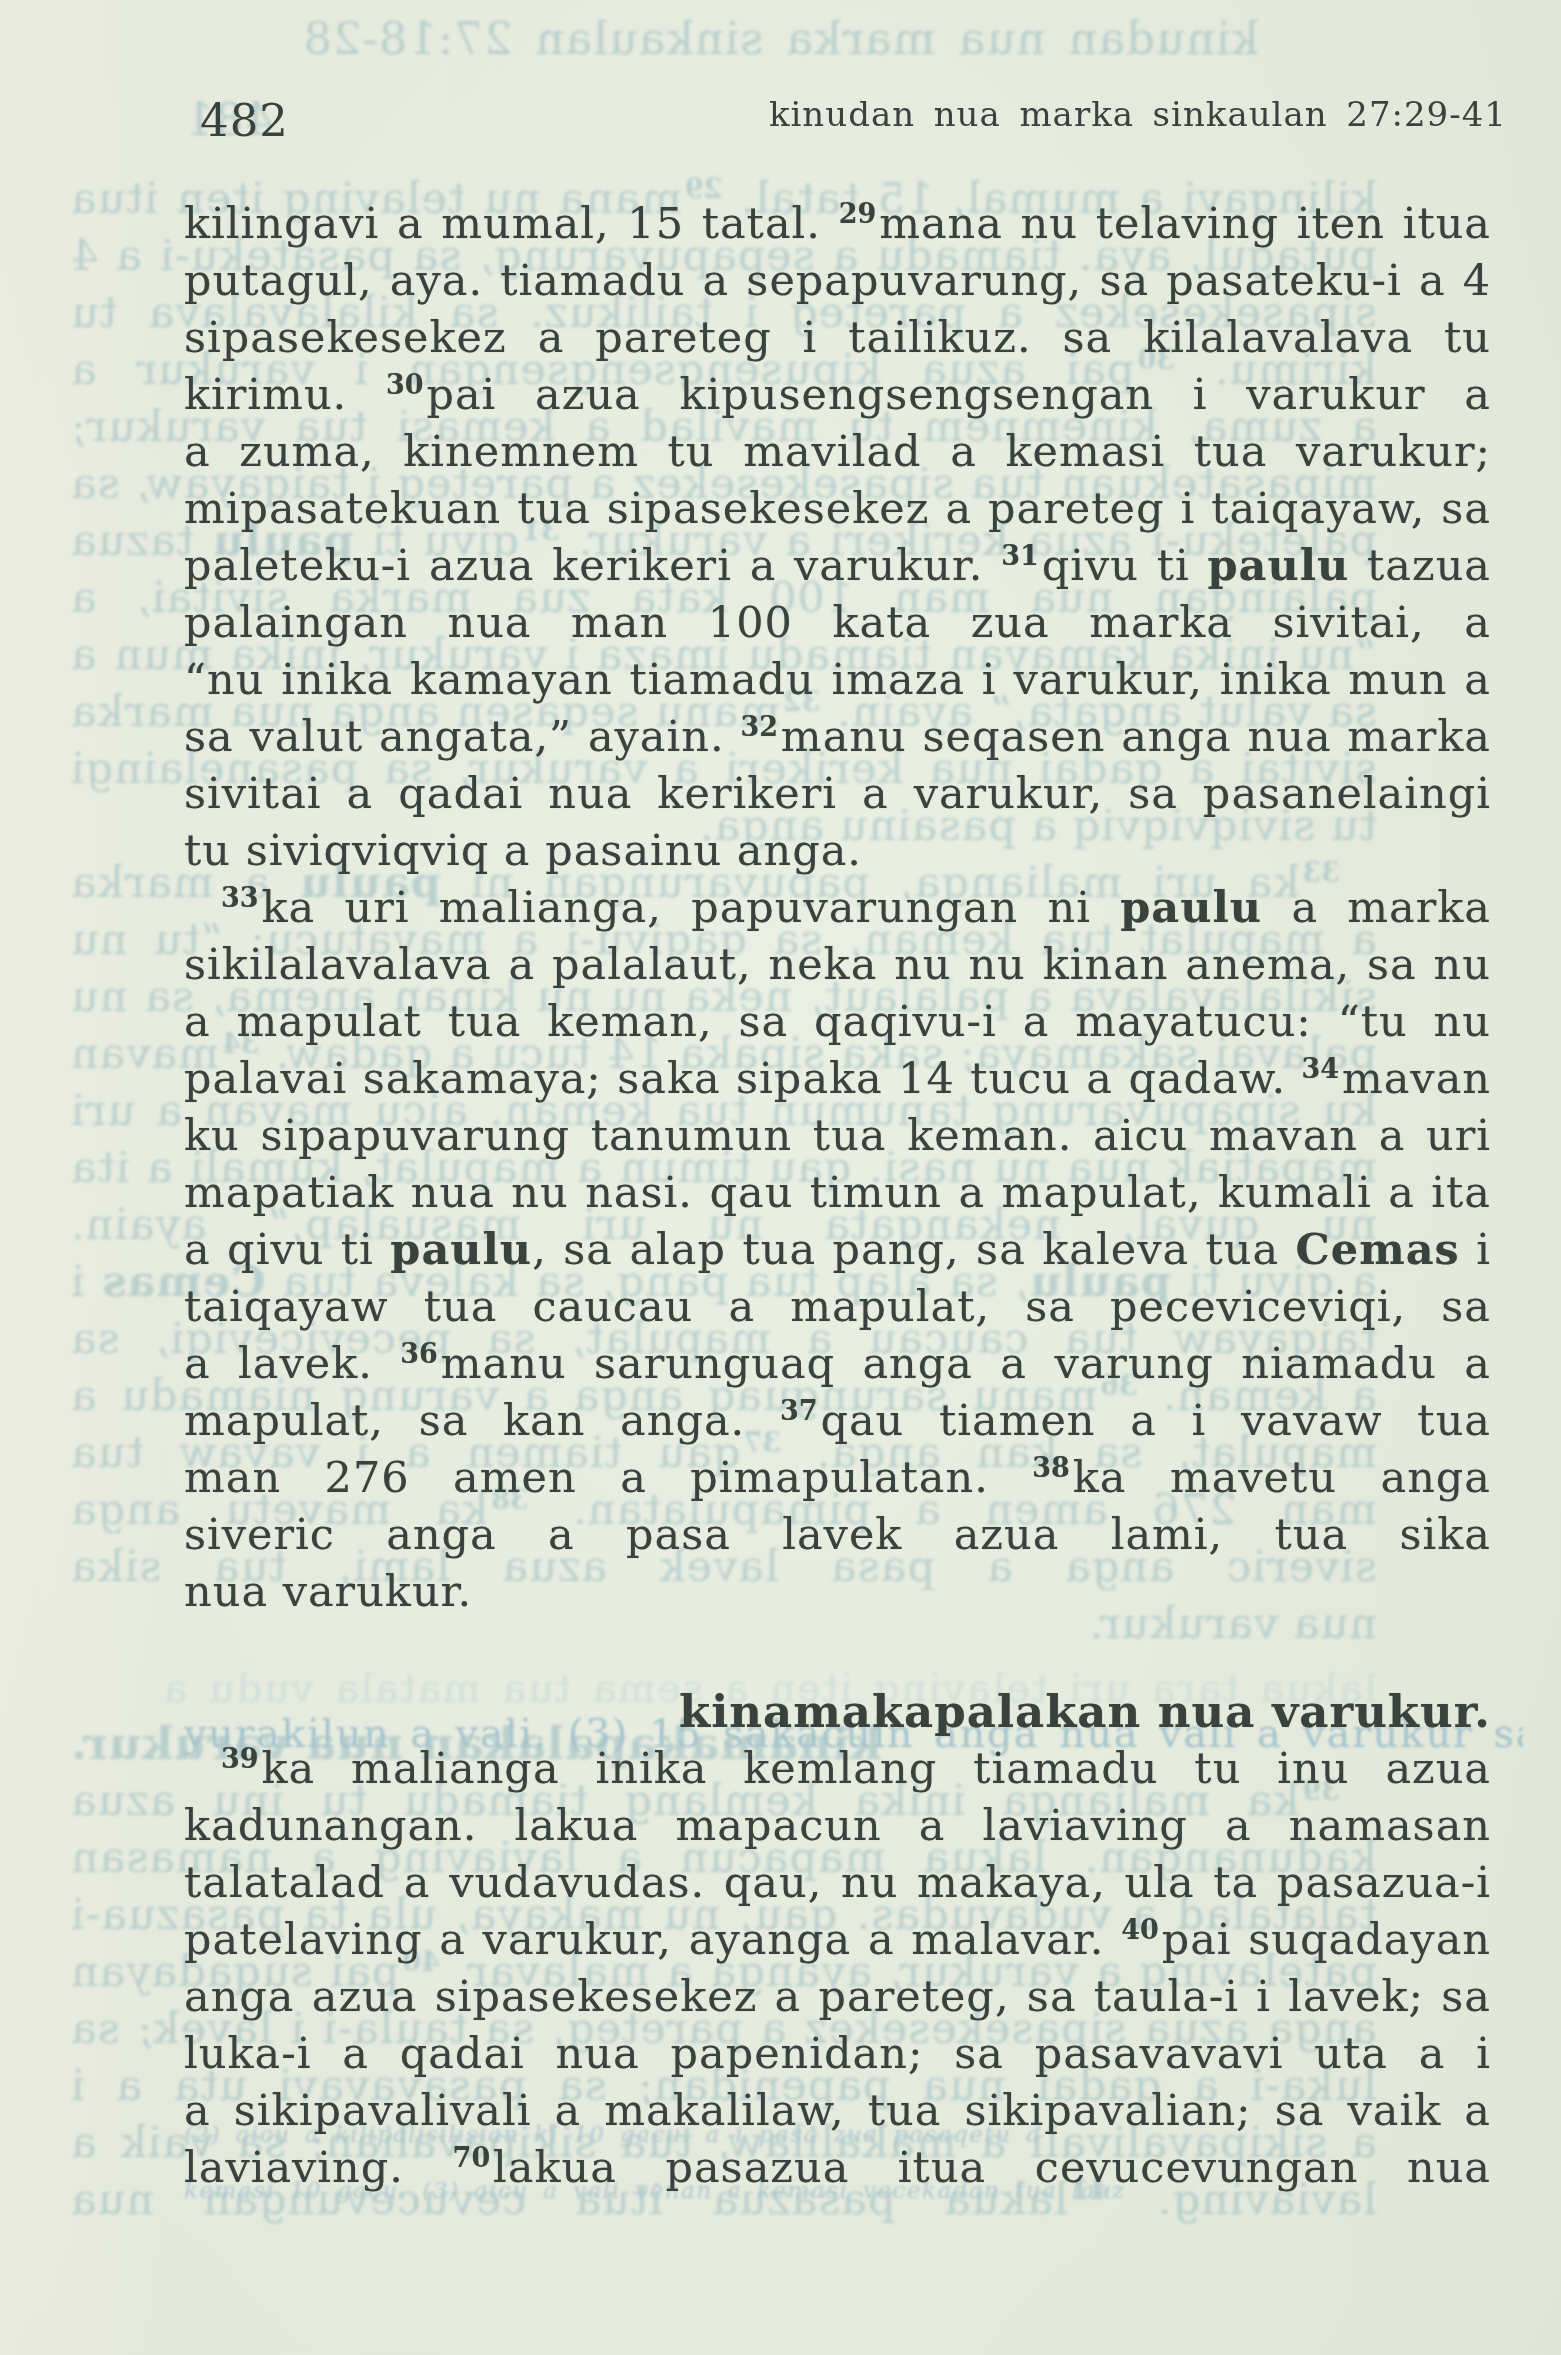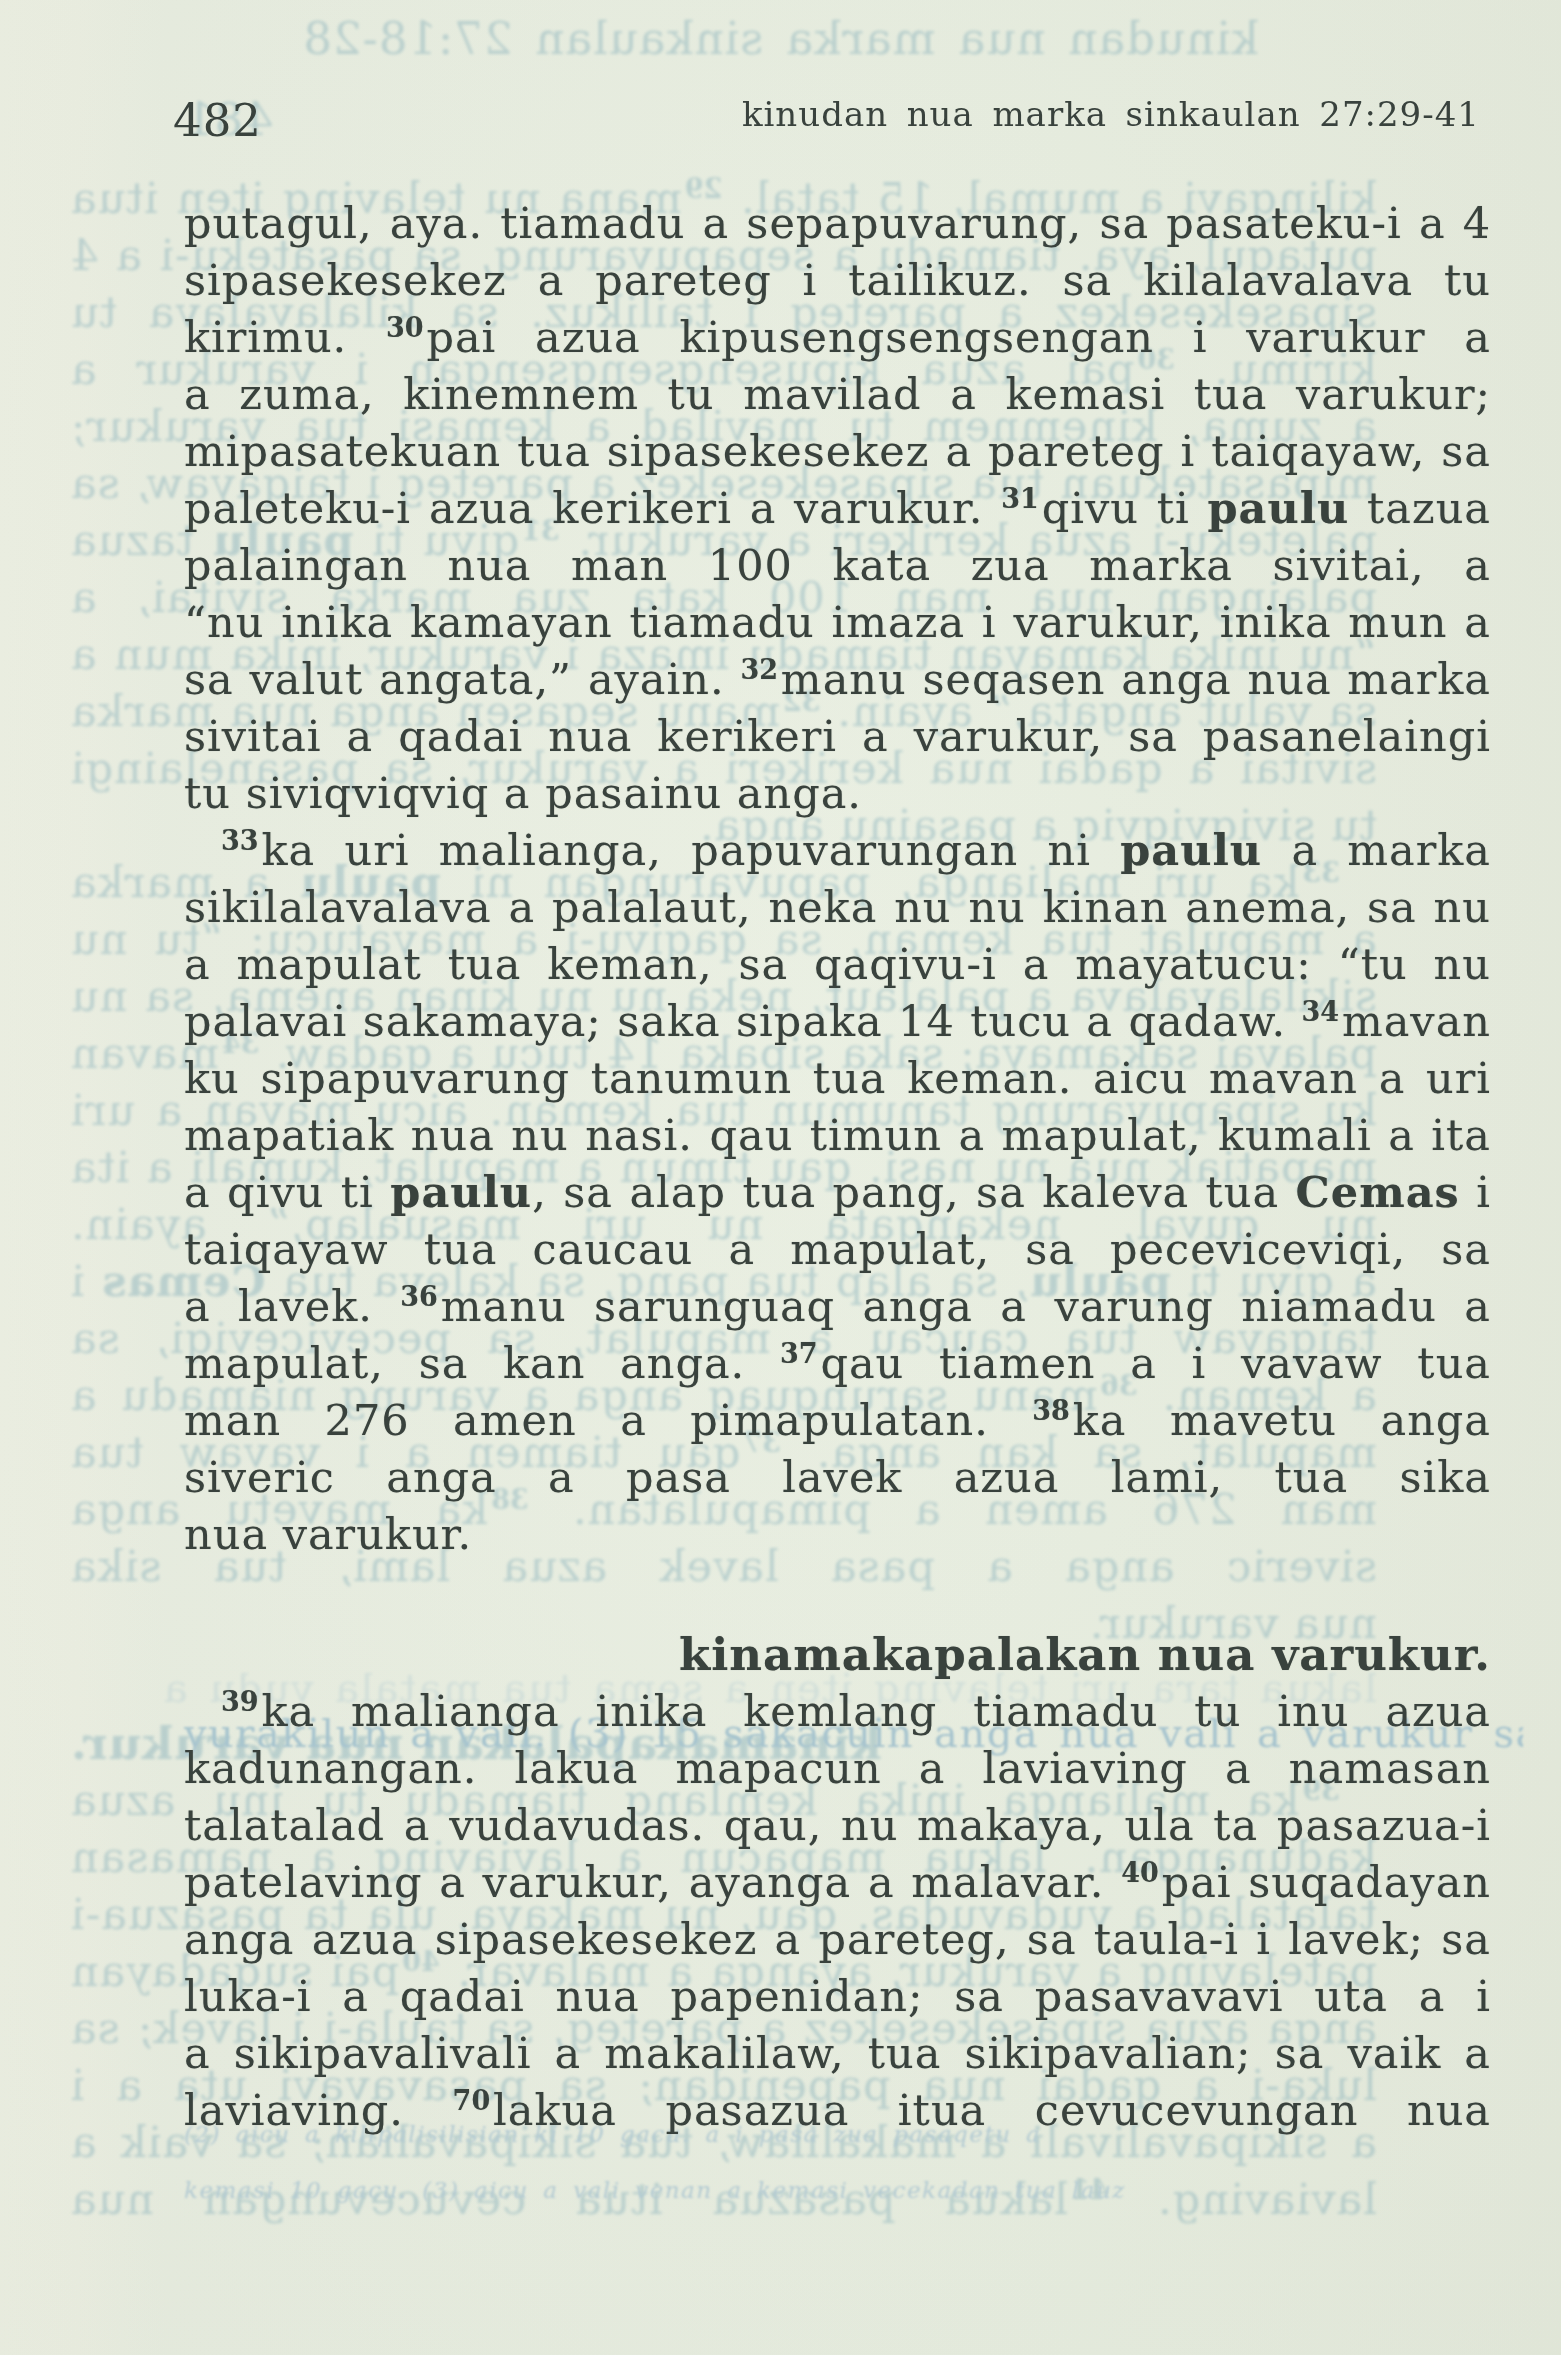--- a/index.html
+++ b/index.html
@@ -33,21 +33,21 @@
   .setoff-layer{position:absolute;inset:0;z-index:1;filter:blur(0.9px);}
   .setoff{
     position:absolute;left:184px;width:1339px;
     font-size:40px;letter-spacing:1.5px;word-spacing:5.8px;
     color:#a7c4ce;white-space:nowrap;overflow:hidden;
   }
   .setoff.it{font-style:italic;font-size:23px;color:#b3cad2;}
   
   .content{position:absolute;inset:0;z-index:2;}
   .page-header{
-    position:absolute;left:173px;top:94px;width:1307px;height:58px;
+    position:absolute;left:200px;top:94px;width:1307px;height:58px;
     color:#39423d;
   }
   .page-number{position:absolute;left:0;top:0;font-size:45px;letter-spacing:1px;}
   .running-title{
     display:block;text-align:right;font-size:34px;
     letter-spacing:1px;word-spacing:6.8px;
   }
   .colbase{
     position:absolute;left:184px;top:195px;width:1307px;
     font-size:43px;line-height:57px;letter-spacing:1px;
@@ -123,20 +123,21 @@
       <div class="setoff it" style="top: 2121px;">(2) aicu a kilipalisilisian ki 10 gacu. a i pasa zua pasaqetu a</div>
       <div class="setoff it" style="top: 2177px;">kemasi 10 gacu. (3) aicu a vali venan a kemasi vecekadan tua lauz</div>
     </div>
 
   <div class="content">
     <div class="page-header">
       <span class="page-number">482</span>
       <span class="running-title">kinudan nua marka sinkaulan 27:29-41</span>
     </div>
     <div class="colbase column" id="column">
+        <div class="line"><span class="t">kilingavi a mumal, 15 tatal. </span><span class="v">29</span><span class="t">mana nu telaving iten itua</span></div>
         <div class="line"><span class="t">putagul, aya. tiamadu a sepapuvarung, sa pasateku-i a 4 a</span></div>
         <div class="line"><span class="t">sipasekesekez a pareteg i tailikuz. sa kilalavalava tu malia a</span></div>
         <div class="line"><span class="t">kirimu. </span><span class="v">30</span><span class="t">pai azua kipusengsengsengan i varukur a caucau</span></div>
         <div class="line"><span class="t">a zuma, kinemnem tu mavilad a kemasi tua varukur; saka</span></div>
         <div class="line"><span class="t">mipasatekuan tua sipasekesekez a pareteg i taiqayaw, sa</span></div>
         <div class="line"><span class="t">paleteku-i azua kerikeri a varukur. </span><span class="v">31</span><span class="t">qivu ti </span><span class="b">paulu</span><span class="t"> tazua</span></div>
         <div class="line"><span class="t">palaingan nua man 100 kata zua marka sivitai, a mayatucu:</span></div>
         <div class="line"><span class="t">“nu inika kamayan tiamadu imaza i varukur, inika mun a</span></div>
         <div class="line"><span class="t">sa valut angata,” ayain. </span><span class="v">32</span><span class="t">manu seqasen anga nua marka</span></div>
         <div class="line"><span class="t">sivitai a qadai nua kerikeri a varukur, sa pasanelaingi anga</span></div>

